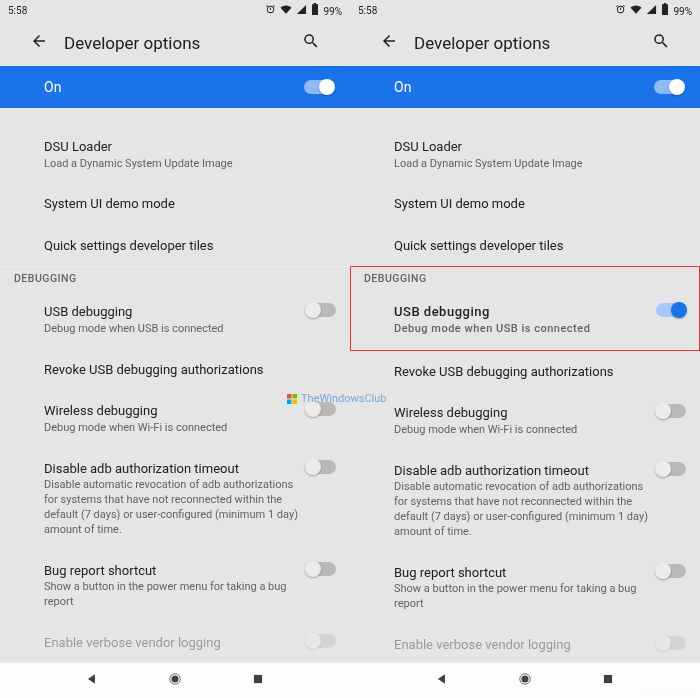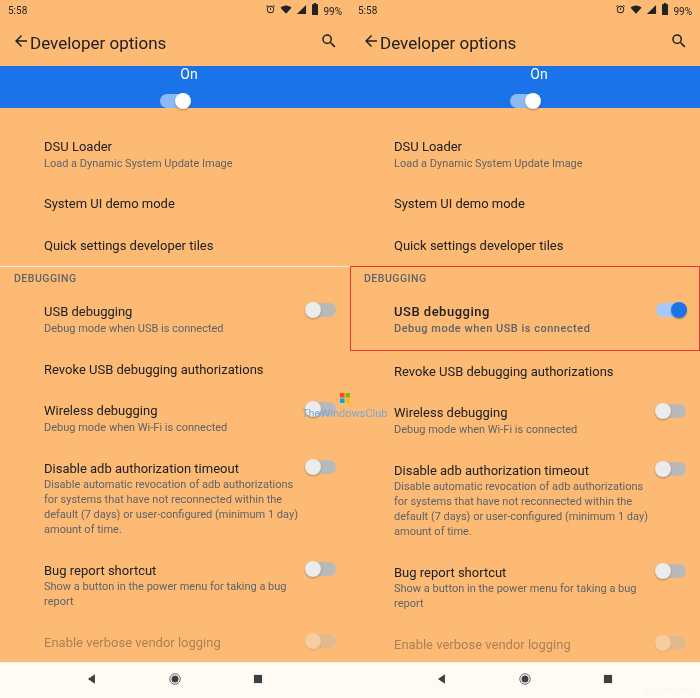--- a/index.html
+++ b/index.html
@@ -9,21 +9,21 @@
     height: 698px;
     background: #fff;
     display: flex;
     position: relative;
     overflow: hidden;
   }
   .screen {
     width: 350px;
     height: 698px;
     position: relative;
-    background: #fdba74;
+    background: #e5e5e5;
     display: flex;
     flex-direction: column;
   }
   .divider {
     position: absolute;
     left: 350px; top: 0;
     width: 1px; height: 100%;
     background: #ccc;
   }
   .status-bar {
@@ -34,39 +34,39 @@
     color: #222;
     padding: 0 8px;
     justify-content: space-between;
   }
   .status-left { font-weight: 400; }
   .status-right { display: flex; align-items: flex-end; gap: 4px; }
   .app-bar {
     height: 46px;
     display: flex;
     align-items: center;
-    padding: 0 12px;
+    padding: 0 30px;
+    gap: 16px;
   }
   .back-arrow { width: 18px; height: 18px; }
   .title {
     font-size: 17px;
     color: #202124;
     font-weight: 400;
     flex: 1;
   }
   .search-icon { width: 18px; height: 18px; }
   .on-banner {
     background: #1a73e8;
     color: #fff;
     height: 42px;
     display: flex;
     align-items: center;
     padding: 0 16px;
     font-size: 14px;
-    flex-direction: column;
   }
   .on-banner .label { flex: 1; padding-left: 28px; }
   .toggle {
     width: 30px; height: 14px; border-radius: 14px;
     position: relative; display: inline-block;
   }
   .toggle::after {
     content: ""; position: absolute;
     width: 16px; height: 16px; border-radius: 50%;
     top: -1px; background: #fff;
@@ -83,23 +83,23 @@
   .row .text { flex: 1; padding-right: 8px; }
   .ptitle { font-size: 13px; color: #202124; line-height: 1.35; }
   .pdesc { font-size: 11px; color: #5f6368; line-height: 1.35; margin-top: 1px; }
   .section {
     font-size: 10.5px; color: #5f6368; letter-spacing: .5px;
     padding: 5px 14px 6px 14px; font-weight: 500;
     border-top: 1px solid #eee;
   }
   .spacer-top { height: 18px; }
   .watermark {
-    position: absolute; left: 302px; top: 392px;
+    position: absolute; left: 286px; top: 392px;
     font-size: 11px; color: #7aa8d6; display: flex; align-items: center; gap: 3px;
-    z-index: 5; pointer-events: none; flex-direction: column;
+    z-index: 5; pointer-events: none;
   }
   .watermark-site {
     position: absolute; right: 6px; bottom: 2px;
     font-size: 10px; color: rgba(0,0,0,.35);
   }
   .highlight {
     outline: 1.5px solid #e53935;
     outline-offset: -1px;
   }
   .navbar {

